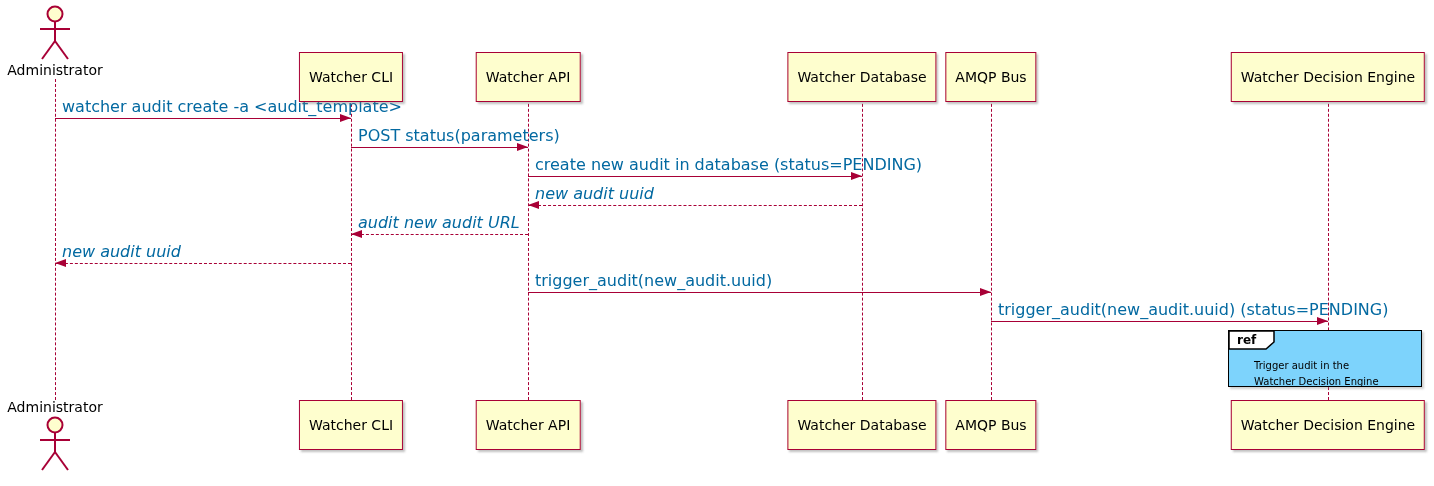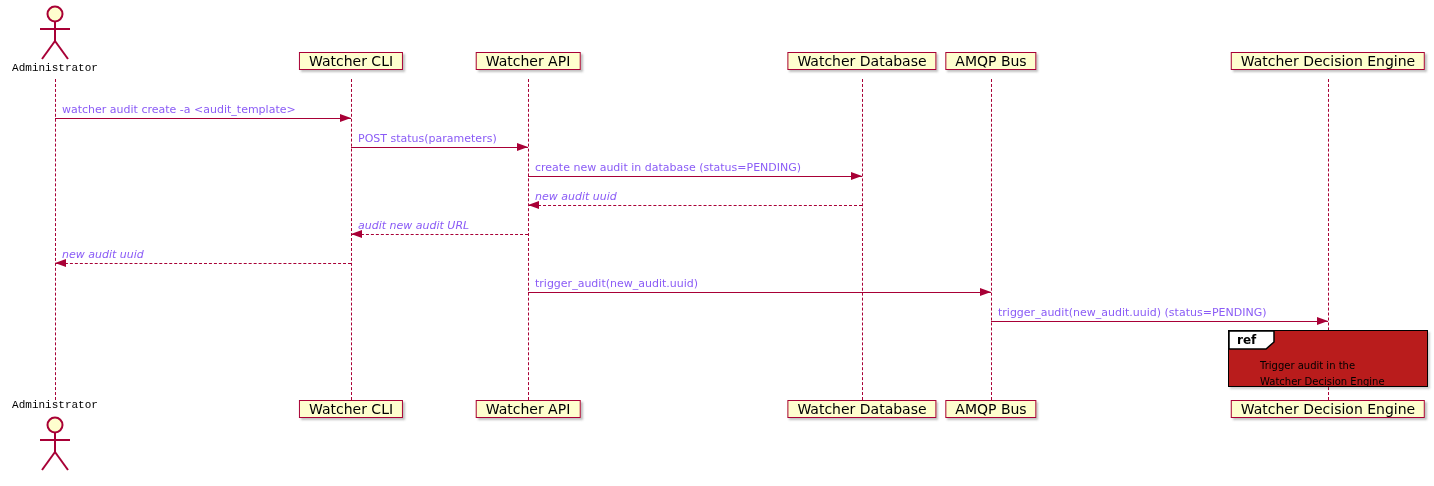--- a/index.html
+++ b/index.html
@@ -14,77 +14,75 @@
   .lifeline{
     position:absolute;
     width:0;
     border-left:1px dashed #A80036;
   }
   .pbox{
     position:absolute;
     transform:translateX(-50%);
     background:#FEFECE;
     border:1.5px solid #A80036;
-    padding:0 9px;
+    padding:16px 9px;
     font-size:14px;
     white-space:nowrap;
     box-shadow:2px 2px 2px rgba(120,120,120,0.45);
     z-index:3;
     text-align:center;
   }
   .actor{
     position:absolute;
     z-index:3;
   }
   .actor-label{
     position:absolute;
     transform:translateX(-50%);
-    font-size:11px;
+    font-size:14px;
     white-space:nowrap;
     z-index:3;
-    font-family:Liberation Mono, monospace;
   }
   .msg{
     position:absolute;
     height:0;
     border-top:1px solid #A80036;
     z-index:2;
   }
   .msg.dashed{border-top-style:dashed;font-style:italic;}
   .msg-label{
     position:absolute;
     left:7px;
     bottom:3px;
-    font-size:11px;
+    font-size:16px;
     white-space:nowrap;
-    color:#8b5cf6;
+    color:#0369a1;
   }
   .arrow-r{
     position:absolute;
     right:0;top:-5px;
     width:0;height:0;
     border-left:11px solid #A80036;
     border-top:4.5px solid transparent;
     border-bottom:4.5px solid transparent;
   }
   .arrow-l{
     position:absolute;
     left:0;top:-5px;
     width:0;height:0;
     border-right:11px solid #A80036;
     border-top:4.5px solid transparent;
     border-bottom:4.5px solid transparent;
   }
   .ref-box{
     position:absolute;
-    background:#b91c1c;
+    background:#7dd3fc;
     border:1.5px solid #000;
     z-index:4;
     box-shadow:2px 2px 2px rgba(120,120,120,0.35);
-    padding-left:6px;
   }
   .ref-content{
     margin-top:27px;
     padding-left:25px;
     font-size:10px;
     line-height:16px;
   }
   .ref-tab-svg{
     position:absolute;
     top:-1.5px;left:-1.5px;

